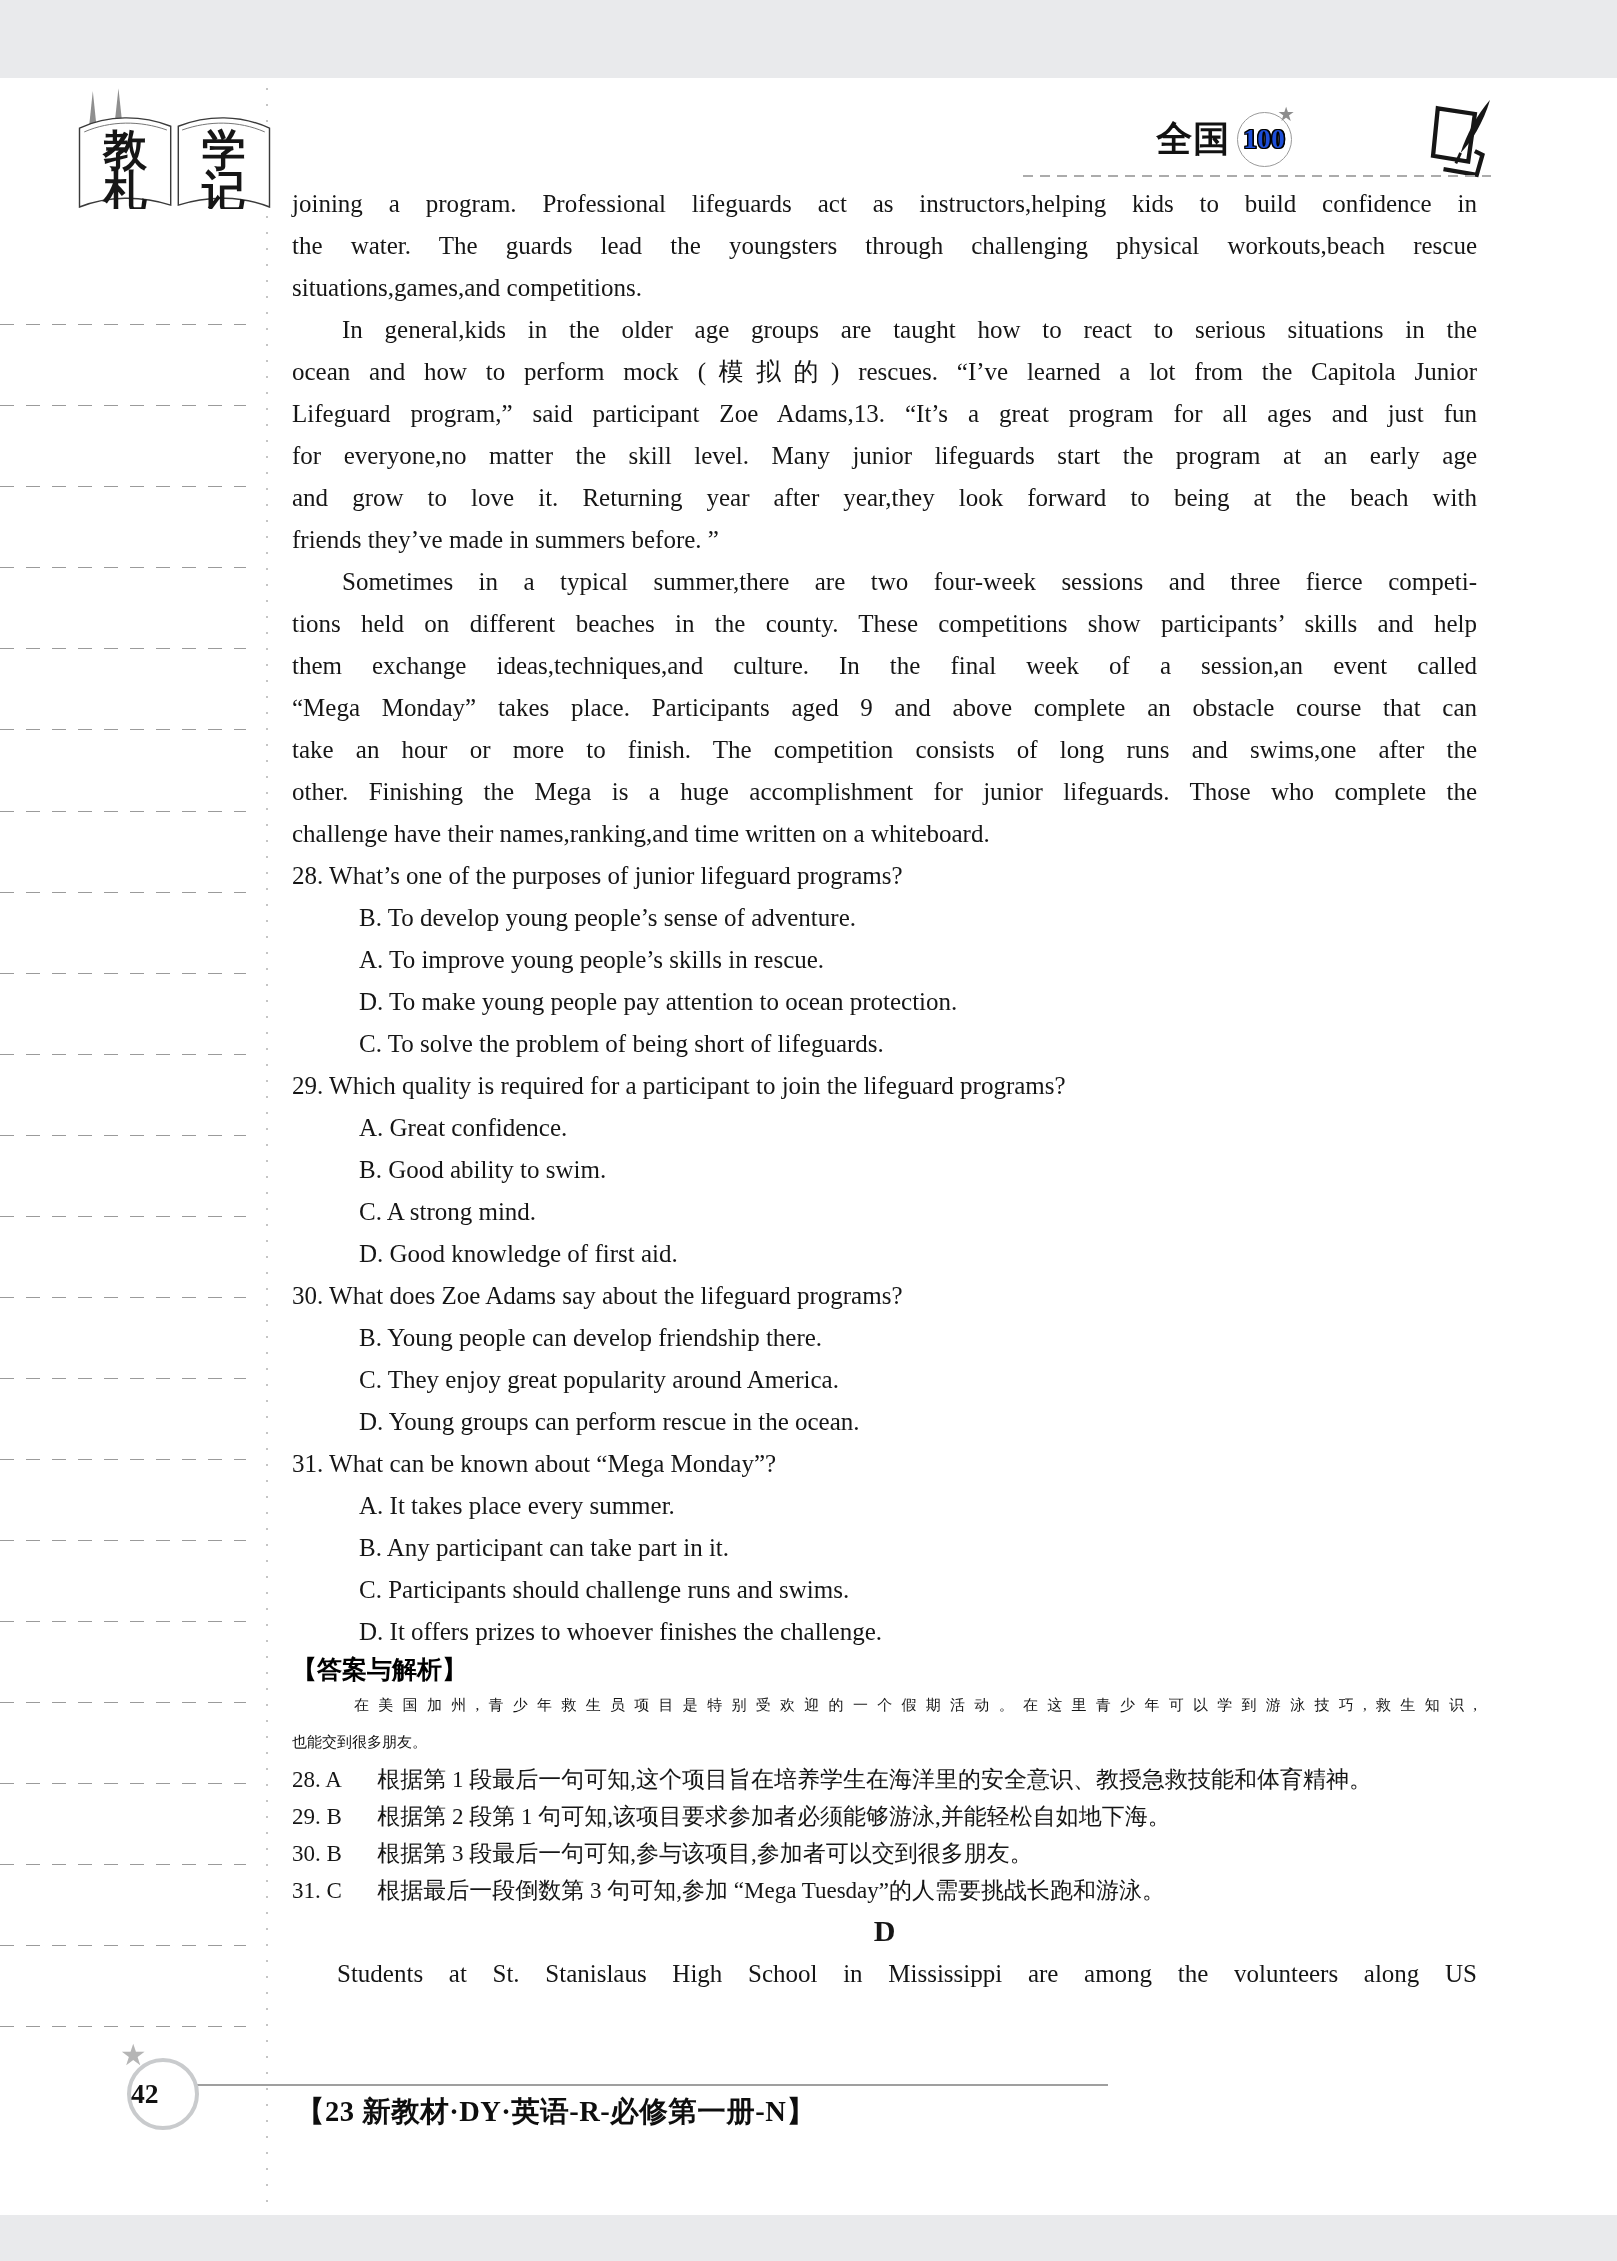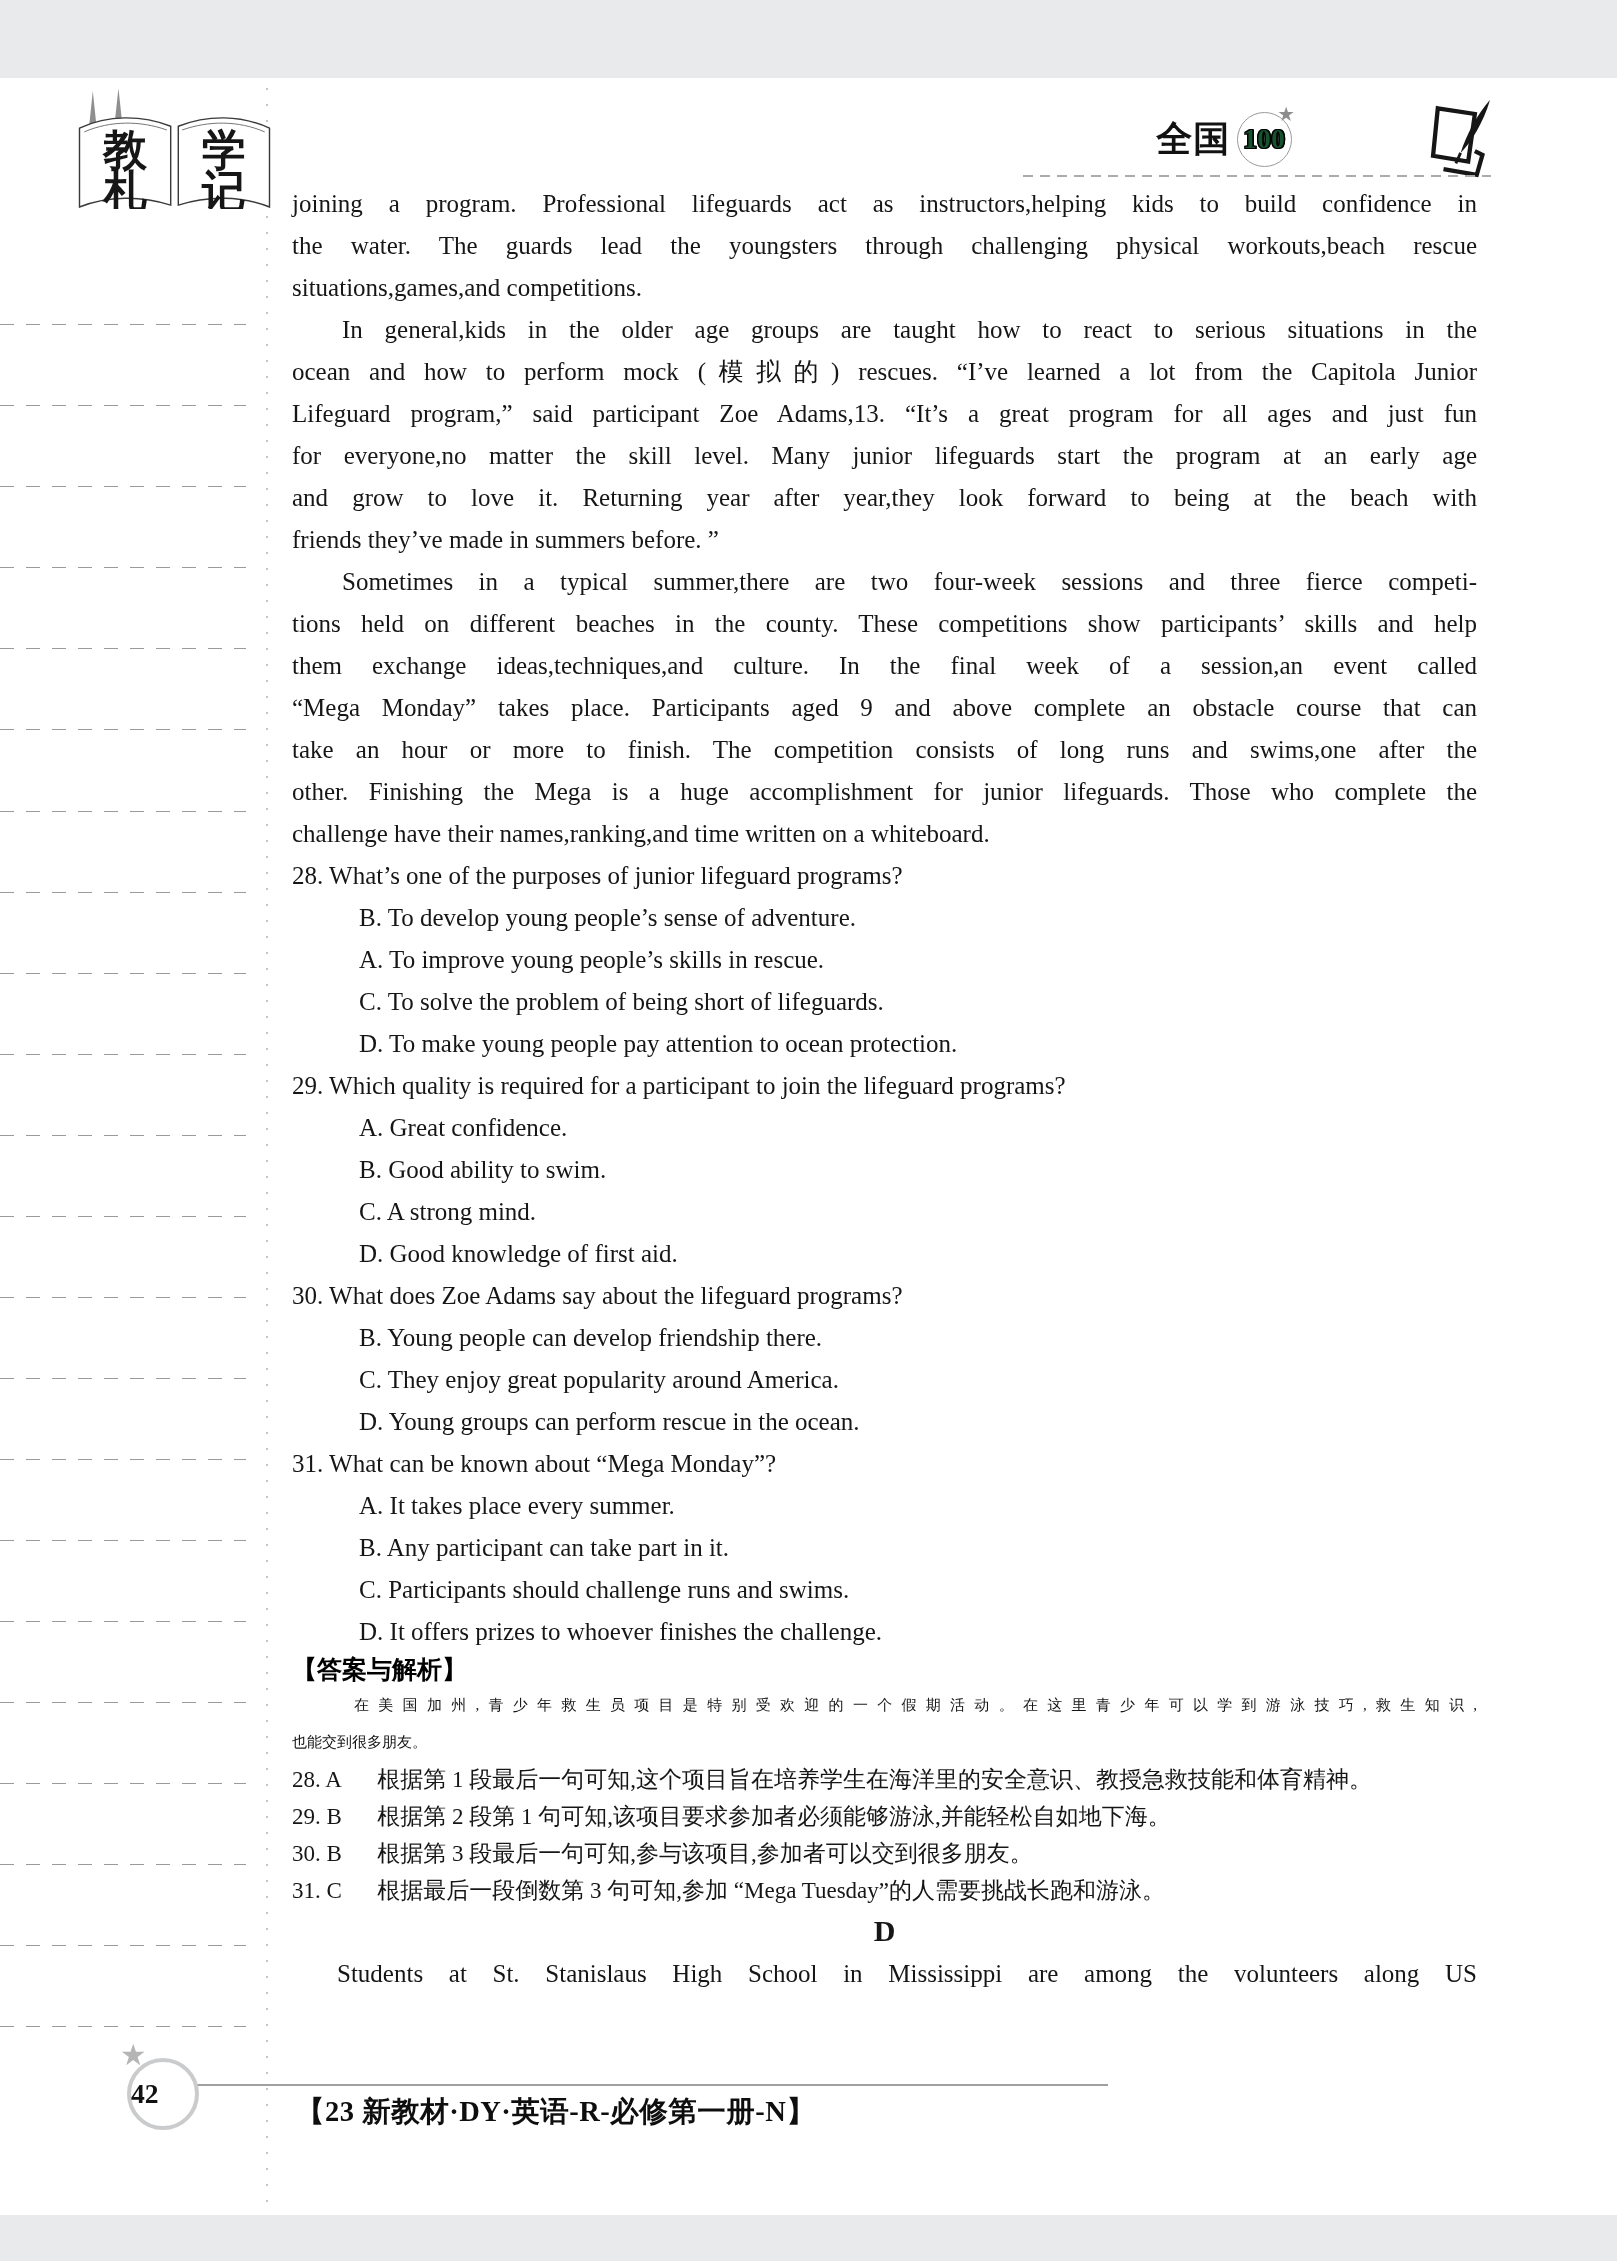--- a/index.html
+++ b/index.html
@@ -21,21 +21,21 @@
   
   .book-logo{position:absolute;left:70px;top:71px;width:209px;height:138px;}
   .book-logo text{font-family:"Liberation Serif","DejaVu Serif",serif;font-weight:bold;fill:#161616;}
 
   
   .banner{position:absolute;left:1022px;top:104px;width:404px;height:71px;
           display:flex;align-items:center;justify-content:center;gap:6.7px;
           font-weight:bold;font-size:36px;color:#121212;letter-spacing:1px;white-space:nowrap;}
   .circ100{position:relative;display:inline-flex;align-items:center;justify-content:center;
            width:53px;height:53px;border:1.9px solid #9a9a9a;border-radius:50%;background:#fff;}
-  .circ100 .n{font-size:27px;font-weight:bold;color:#14532d;letter-spacing:0.5px;
+  .circ100 .n{font-size:27px;font-weight:bold;color:#1d4ed8;letter-spacing:0.5px;
       text-shadow:-1.4px -1.4px 0 #000,1.4px -1.4px 0 #000,-1.4px 1.4px 0 #000,1.4px 1.4px 0 #000,0 -1.4px 0 #000,0 1.4px 0 #000,-1.4px 0 0 #000,1.4px 0 0 #000;}
   .circ100 .st{position:absolute;top:-9.5px;right:-3.8px;font-size:17px;color:#8d8d8d;text-shadow:none;}
   .banner-dash{position:absolute;left:1023px;top:175px;width:468px;height:1.9px;
          background:repeating-linear-gradient(90deg,#ababab 0 10.5px,transparent 10.5px 17px);}
   .quill-logo{position:absolute;left:1429px;top:95px;width:67px;height:95px;}
 
   
   .main{position:absolute;left:292px;top:183px;width:1185px;color:#161616;}
   .pl{font-size:25px;line-height:42px;height:42px;white-space:nowrap;}
   .pl.just{white-space:normal;text-align:justify;text-align-last:justify;}
@@ -139,22 +139,22 @@
         <div class="pl just">them exchange ideas,techniques,and culture. In the final week of a session,an event called</div>
         <div class="pl just">“Mega Monday” takes place. Participants aged 9 and above complete an obstacle course that can</div>
         <div class="pl just">take an hour or more to finish. The competition consists of long runs and swims,one after the</div>
         <div class="pl just">other. Finishing the Mega is a huge accomplishment for junior lifeguards. Those who complete the</div>
         <div class="pl ">challenge have their names,ranking,and time written on a whiteboard.</div>
       </div>
     <div id="questions">
         <div class="pl">28. What’s one of the purposes of junior lifeguard programs?</div>
         <div class="pl opt">B. To develop young people’s sense of adventure.</div>
         <div class="pl opt">A. To improve young people’s skills in rescue.</div>
+        <div class="pl opt">D. To make young people pay attention to ocean protection.</div>
         <div class="pl opt">C. To solve the problem of being short of lifeguards.</div>
-        <div class="pl opt">D. To make young people pay attention to ocean protection.</div>
         <div class="pl">29. Which quality is required for a participant to join the lifeguard programs?</div>
         <div class="pl opt">A. Great confidence.</div>
         <div class="pl opt">B. Good ability to swim.</div>
         <div class="pl opt">C. A strong mind.</div>
         <div class="pl opt">D. Good knowledge of first aid.</div>
         <div class="pl">30. What does Zoe Adams say about the lifeguard programs?</div>
         <div class="pl opt">B. Young people can develop friendship there.</div>
         <div class="pl opt">C. They enjoy great popularity around America.</div>
         <div class="pl opt">D. Young groups can perform rescue in the ocean.</div>
         <div class="pl">31. What can be known about “Mega Monday”?</div>

